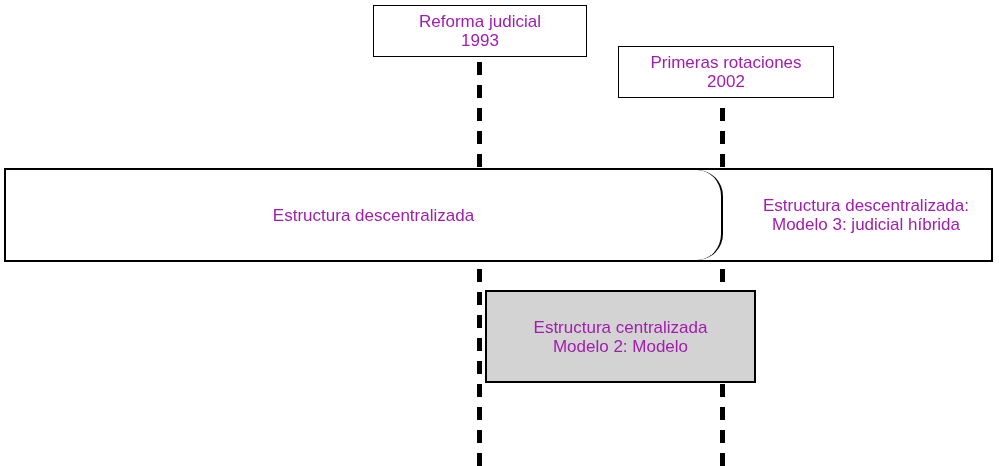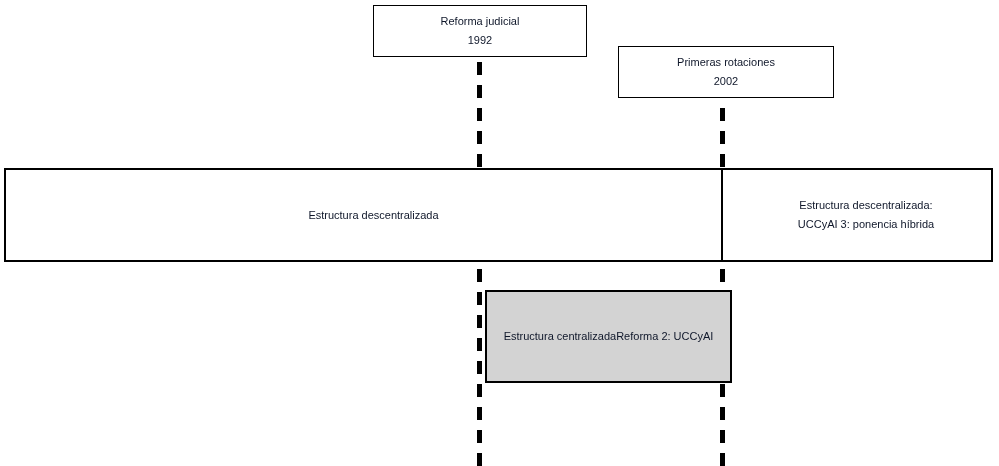--- a/index.html
+++ b/index.html
@@ -7,22 +7,22 @@
     padding: 0;
     background: #ffffff;
   }
   .canvas {
     position: relative;
     width: 999px;
     height: 466px;
     background: #ffffff;
     overflow: hidden;
     font-family: "Liberation Sans", "DejaVu Sans", sans-serif;
-    color: #0f172a;
-    font-size: 11px;
+    color: #a21caf;
+    font-size: 17px;
     line-height: 19px;
   }
   .dashed-line {
     position: absolute;
     width: 5px;
     background: repeating-linear-gradient(
       to bottom,
       #000000 0px, #000000 13px,
       transparent 13px, transparent 23px
     );
@@ -57,76 +57,77 @@
     z-index: 2;
     display: flex;
   }
   .timeline-section {
     display: flex;
     flex-direction: column;
     align-items: center;
     justify-content: center;
     text-align: center;
     box-sizing: border-box;
+    border-radius: 26px;
   }
   .timeline-section.left {
     width: 717px;
     border-right: 2px solid #000000;
     padding-left: 20px;
   }
   .timeline-section.right {
     flex: 1;
     padding-left: 18px;
     justify-content: center;
   }
 
   .center-box {
     position: absolute;
     left: 485px;
     top: 290px;
-    width: 247px;
+    width: 271px;
     height: 93px;
     border: 2px solid #000000;
     background: #d3d3d3;
     box-sizing: border-box;
     z-index: 3;
     display: flex;
-    flex-direction: row;
+    flex-direction: column;
     align-items: center;
     justify-content: center;
     text-align: right;
   }
   .line { display: block; }
 </style>
 </head>
 <body>
 
 <div class="canvas">
 
   <div class="dashed-line left"></div>
   <div class="dashed-line right"></div>
 
   <div class="event-box e1994">
     <span class="line">Reforma judicial</span>
-    <span class="line">1992</span>
+    <span class="line">1993</span>
   </div>
 
   <div class="event-box e2003">
     <span class="line">Primeras rotaciones</span>
     <span class="line">2002</span>
   </div>
 
   <div class="timeline-box">
     <div class="timeline-section left">
       <span class="line">Estructura descentralizada</span>
     </div>
     <div class="timeline-section right">
       <span class="line">Estructura descentralizada:</span>
-      <span class="line">UCCyAI 3: ponencia híbrida</span>
+      <span class="line">Modelo 3: judicial híbrida</span>
     </div>
   </div>
 
   <div class="center-box">
     <span class="line">Estructura centralizada</span>
-    <span class="line">Reforma 2: UCCyAI</span>
+    <span class="line">Modelo 2: Modelo</span>
   </div>
 
 </div>
 
 </body></html>

